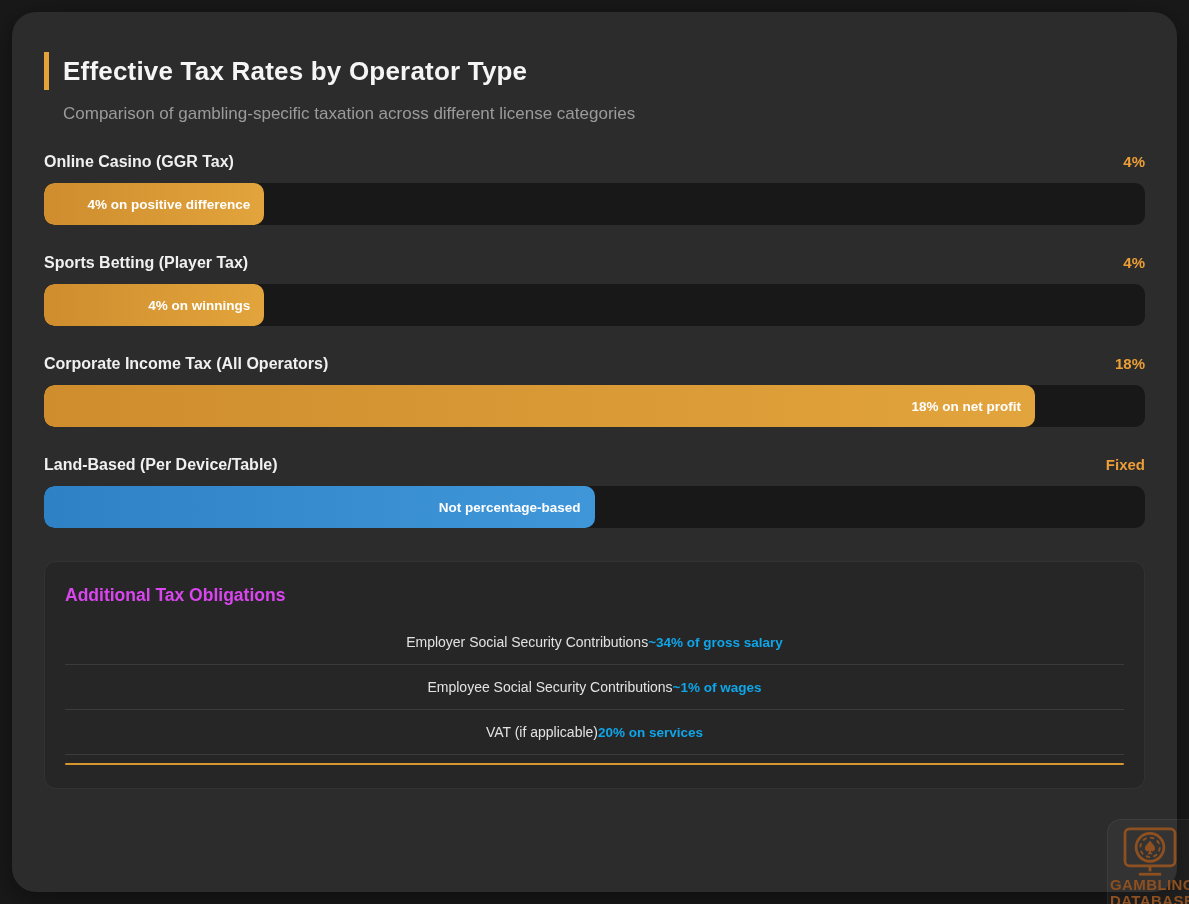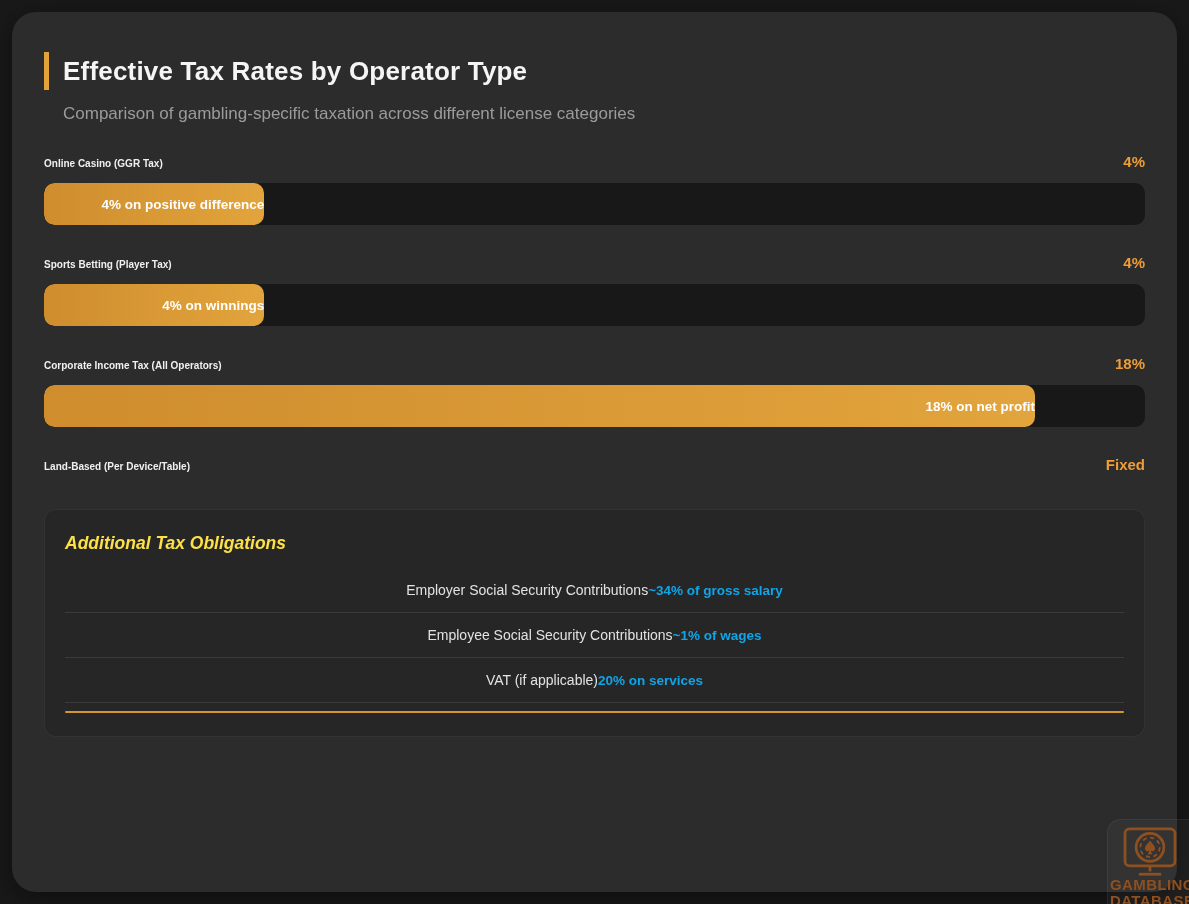--- a/index.html
+++ b/index.html
@@ -22,39 +22,39 @@
   }
   .subtitle{
     margin:15px 0 0 19px;font-size:17px;color:#9b9b9b;line-height:18px;
   }
   .bars{margin-top:30px;}
   .bar-group{margin-bottom:29px;}
   .bar-header{
     display:flex;justify-content:space-between;align-items:baseline;
     margin-bottom:10px;height:20px;
   }
-  .bar-label{font-size:10px;font-weight:600;color:#f0f0f0;}
+  .bar-label{font-size:16px;font-weight:600;color:#f0f0f0;}
   .bar-value{font-size:15px;font-weight:700;color:#ee9e36;}
   .bar-track{
     height:42px;background:#181818;border-radius:10px;overflow:hidden;
   }
   .bar-fill{
     height:100%;border-radius:10px;
     display:flex;align-items:center;justify-content:flex-end;
-    box-sizing:border-box;
+    padding-right:14px;box-sizing:border-box;
   }
   .bar-fill span{
     font-size:13.5px;font-weight:700;color:#ffffff;white-space:nowrap;
   }
   .panel{
     margin-top:33px;background:#262626;border:1px solid rgba(255,255,255,.06);
     border-radius:12px;padding:23px 20px;box-sizing:border-box;
   }
   .panel h2{
-    margin:0 0 14px 0;font-size:17.5px;font-weight:700;color:#fde047;font-style:italic;
+    margin:0 0 14px 0;font-size:17.5px;font-weight:700;color:#d946ef;
   }
   .obligation-row{
     display:flex;justify-content:center;align-items:center;
     padding:14px 0;border-bottom:1px solid #3b3b3b;
   }
   .obligation-row.no-border{border-bottom:none;}
   .obligation-label{font-size:14px;color:#e2e2e2;}
   .obligation-value{font-size:13.5px;font-weight:700;color:#0ea5e9;}
   .orange-divider{
     height:2px;background:#d5962f;margin-top:8px;border-radius:1px;
@@ -118,20 +118,25 @@
           <span>18% on net profit</span>
         </div>
       </div>
     </div>
 
     <div class="bar-group">
       <div class="bar-header">
         <span class="bar-label">Land-Based (Per Device/Table)</span>
         <span class="bar-value">Fixed</span>
       </div>
+      <div class="bar-track">
+        <div class="bar-fill" style="width: 50%; background: linear-gradient(to right, rgb(46, 129, 196), rgb(63, 151, 218));">
+          <span>Not percentage-based</span>
+        </div>
+      </div>
     </div>
 
   </div>
 
   <div class="panel">
     <h2>Additional Tax Obligations</h2>
 
     <div class="obligation-row">
       <span class="obligation-label">Employer Social Security Contributions</span>
       <span class="obligation-value">~34% of gross salary</span>

